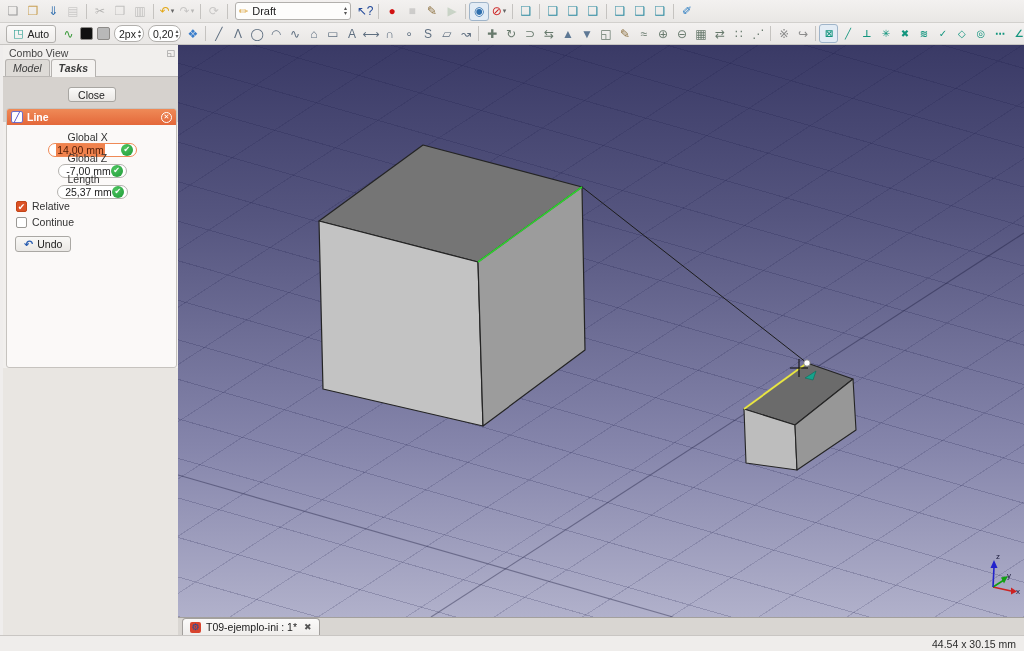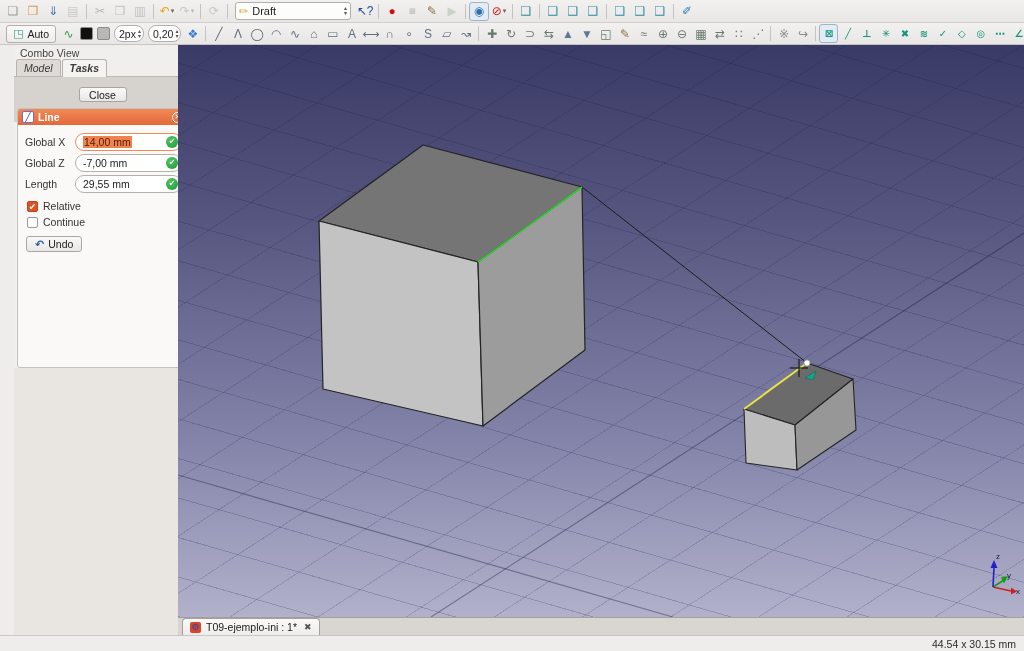--- a/index.html
+++ b/index.html
@@ -32,21 +32,21 @@
   .spin-arrows .dn::after { content:"▾"; }
   .wp-btn { display:inline-flex; align-items:center; height:18px; border:1px solid #b2b0ad;
             border-radius:3px; background:linear-gradient(#fbfaf9,#eeecea); padding:0 6px; margin:0 3px; flex:none; }
   .wp-btn .glyph { font-size:11px; margin-right:4px; }
   .swatch { width:13px; height:13px; border:1px solid #8d8b88; border-radius:2px; margin:0 2px; flex:none; }
   .spinbox { display:inline-flex; align-items:center; height:17px; background:#fff;
              border:1px solid #b2b0ad; border-radius:8px; padding:0 2px 0 4px; margin:0 2px; flex:none; }
   .spinbox .sval { font-size:10.5px; color:#222; }
 
   
-  #left-panel { position:absolute; top:45px; left:14px; width:178px; bottom:16px;
+  #left-panel { position:absolute; top:45px; left:3px; width:178px; bottom:16px;
                 background:#f1efed; border-right:1px solid #aeaca9; }
   .panel-title { height:14px; display:flex; align-items:center; padding:1px 5px 0 6px;
                  font-size:10.5px; color:#444; }
   .panel-title .dock { margin-left:auto; font-size:9px; color:#888; }
   .tab-bar { display:flex; align-items:flex-end; height:18px; padding-left:2px; border-bottom:1px solid #bcb9b6; }
   .cv-tab { padding:2px 7px 2px; font-size:10.5px; color:#3a3a3a; background:#dedbd7;
             border:1px solid #b5b2af; border-bottom:none; border-radius:3px 3px 0 0; margin-right:1px;font-style:italic; }
   .cv-tab.active { background:#f5f3f1; font-weight:bold; position:relative; top:1px; padding-bottom:3px; }
   .panel-gray { background:#d6d2ce; padding-top:10px; height:45px; }
   .close-btn { display:block; margin:0 auto; width:48px; height:15px; font-size:10.5px; color:#222;
@@ -54,21 +54,21 @@
                text-align:center; line-height:14px; }
   .task-box { position:absolute; left:3px; right:3px; top:63px; height:260px;
               background:#fbf9f8; border:1px solid #c6c3bf; border-radius:3px; overflow:hidden; }
   .task-header { height:16px; display:flex; align-items:center; padding:0 4px;
                  background:linear-gradient(#ef8a57,#e4683a); color:#fff; font-weight:bold; font-size:10.5px; }
   .task-header .t-icon { width:12px; height:12px; background:#fefefe; border:1px solid #7070c8; border-radius:2px;
                          color:#3c3cc0; font-size:9px; line-height:11px; text-align:center; margin-right:4px; font-weight:bold; }
   .task-header .t-close { margin-left:auto; width:11px; height:11px; border:1.5px solid #fff; border-radius:50%;
                           color:#fff; font-size:7px; line-height:8px; text-align:center; }
   .fields { padding:6px 5px 0 7px; }
-  .field-row { display:flex; align-items:center; height:21px; }
+  .field-row { display:flex; align-items:center; height:21px;flex-direction:column; }
   .field-label { width:50px; font-size:10.5px; color:#333; flex:none; }
   .angle-cb { display:none; width:10px; height:10px; border:1px solid #9a9894; border-radius:2px;
               background:#fff; margin-right:4px; flex:none; }
   .field-row.has-checkbox .angle-cb { display:inline-block; }
   .field-input { flex:1; display:flex; align-items:center; height:18px; background:#fff;
                  border:1px solid #b4b2ae; border-radius:9px; padding:0 3px 0 7px; }
   .field-input .val { flex:1; font-size:10.5px; color:#222; }
   .field-row.focused .field-input { border:1px solid #ef8a57; }
   .field-row.focused .val { background:#f0824d; color:#4d1d08; display:inline-block; flex:none; padding:0 1px; }
   .field-row.focused .field-input { justify-content:space-between;gap:16px; }
@@ -415,21 +415,21 @@
 
             <span class="field-input">
               <span class="val">-7,00 mm</span>
               <span class="ok-badge"></span>
             </span>
           </div>
           <div class="field-row">
             <span class="field-label">Length</span>
 
             <span class="field-input">
-              <span class="val">29,55 mm</span>
+              <span class="val">25,37 mm</span>
               <span class="ok-badge"></span>
             </span>
           </div>
         </div>
       <div class="cbs">
 
       <label class="cb-row checked">
             <span class="cb-box"></span>
             <span class="cb-label">Relative</span>
           </label>

